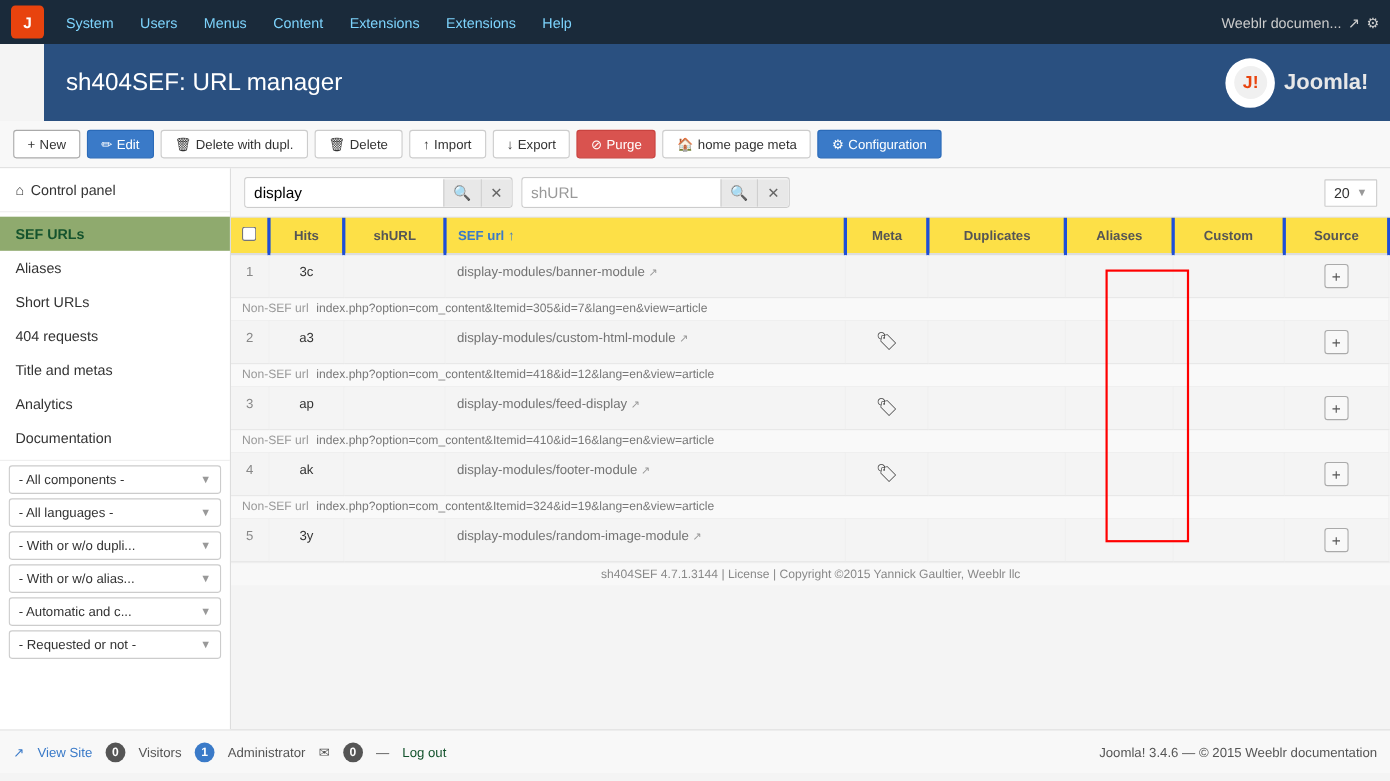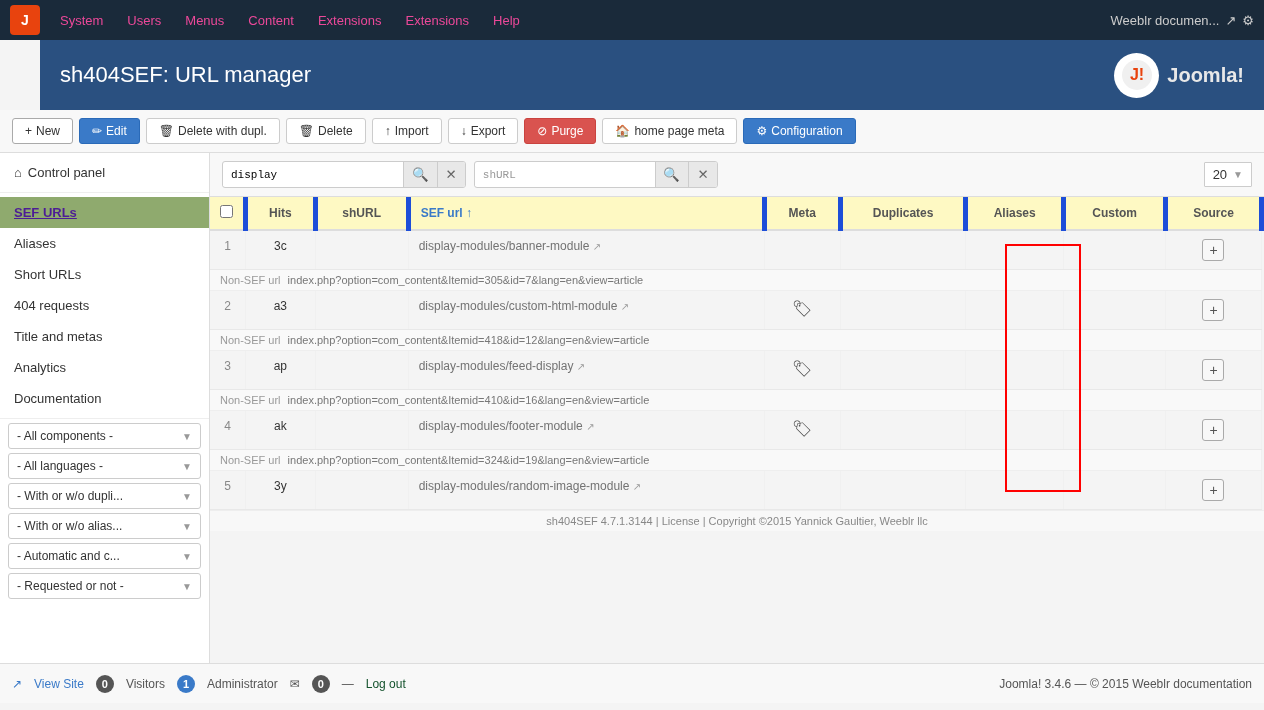--- a/index.html
+++ b/index.html
@@ -17,21 +17,21 @@
     }
     .top-nav .joomla-logo {
       width: 30px; height: 30px;
       background: #e8430e;
       border-radius: 4px;
       display: flex; align-items: center; justify-content: center;
       color: white; font-weight: bold; font-size: 14px;
       margin-right: 6px;
     }
     .nav-item {
-      color: #ec4899;
+      color: #7dd3fc;
       padding: 4px 10px;
       cursor: pointer;
       font-size: 13px;
       display: flex; align-items: center; gap: 3px;
     }
     .nav-spacer { flex: 1; }
     .nav-right { display: flex; align-items: center; gap: 6px; color: #ccc; font-size: 13px; }
 
     
     .page-header {
@@ -101,21 +101,21 @@
       flex-shrink: 0;
       padding-top: 4px;
     }
     .sidebar-item {
       padding: 8px 14px;
       cursor: pointer;
       font-size: 13px;
       color: #333;
       display: flex; align-items: center; gap: 6px;
     }
-    .sidebar-item.active { background: #8faa6e; color: #4c1d95; font-weight: bold; text-decoration: underline; }
+    .sidebar-item.active { background: #8faa6e; color: #14532d; font-weight: bold; }
     .sidebar-divider { height: 1px; background: #eee; margin: 4px 0; }
     .sidebar-dropdown {
       margin: 4px 8px;
       padding: 5px 8px;
       border: 1px solid #ccc;
       border-radius: 3px;
       background: #fff;
       display: flex; align-items: center; justify-content: space-between;
       cursor: pointer;
       font-size: 12px;
@@ -140,23 +140,22 @@
     .search-input-wrap {
       display: flex; align-items: center;
       border: 1px solid #ccc;
       border-radius: 3px;
       background: white;
       overflow: hidden;
     }
     .search-input-wrap input {
       border: none; outline: none;
       padding: 5px 8px;
-      font-size: 11px;
+      font-size: 14px;
       width: 180px;
-      font-family: Liberation Mono, monospace;
     }
     .search-btn {
       padding: 5px 8px;
       background: #e8e8e8;
       border: none;
       border-left: 1px solid #ccc;
       cursor: pointer;
     }
     .search-clear {
       padding: 5px 8px;
@@ -176,23 +175,23 @@
       font-size: 13px;
       cursor: pointer;
     }
 
     
     .data-table {
       width: 100%;
       border-collapse: collapse;
     }
     .data-table th {
-      background: #fef9c3;
+      background: #fde047;
       border-bottom: 2px solid #ddd;
-      border-right: 5px solid #1d4ed8;
+      border-right: 3px solid #1d4ed8;
       padding: 8px 10px;
       text-align: left;
       font-size: 12px;
       color: #555;
       white-space: nowrap;
     }
     .data-table th.sortable { color: #3a7ac8; cursor: pointer; }
     .data-table th.center { text-align: center; }
     .data-table td {
       border-bottom: 1px solid #e8e8e8;

